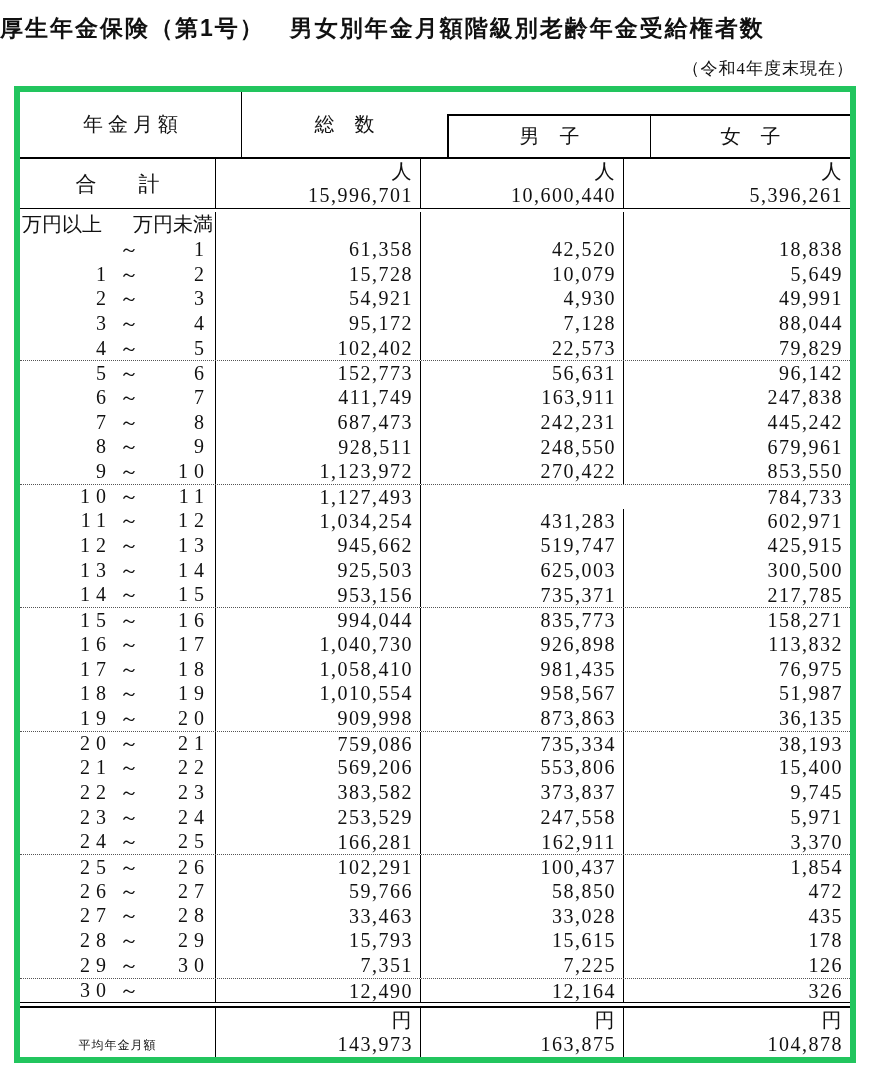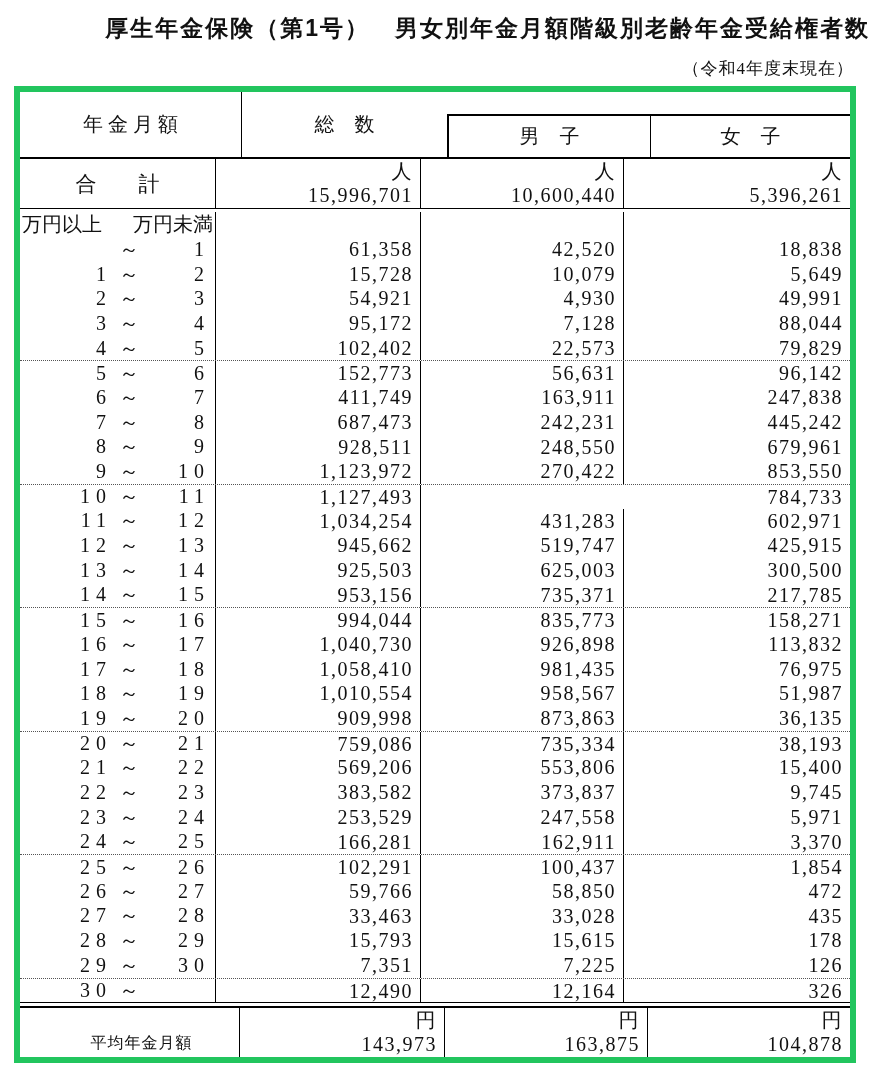--- a/index.html
+++ b/index.html
@@ -7,23 +7,23 @@
   .page {
     position:relative;
     width:870px; height:1066px;
     background:#ffffff;
     color:#111;
     font-family:"Liberation Serif","DejaVu Serif",serif;
     overflow:hidden;
   }
   .title {
     position:absolute; left:0; top:13px; width:100%;
-    text-align:right;
+    text-align:left;
     font-family:"Liberation Sans","DejaVu Sans",sans-serif;
-    font-weight:bold; font-size:23px; letter-spacing:2px;padding-left:31px;
+    font-weight:bold; font-size:23px; letter-spacing:2px;
   }
   .date-note {
     position:absolute; right:16px; top:57px;
     font-size:17px; letter-spacing:1px;
   }
   .table {
     position:absolute; left:14px; top:86px; width:842px;
     border:6px solid #22c55e;
     background:#fff;
   }
@@ -86,21 +86,21 @@
   .row.sep { border-top:1px dotted #555; }
   .row .c-range { display:flex; align-items:center; font-size:20px; }
   .row .lo { width:92px; text-align:right; letter-spacing:6px; }
   .row .tl { width:34px; text-align:center; }
   .row .hi { width:64px; text-align:right; letter-spacing:6px; }
   .row .num { line-height:24.7px; }
   
   .footer-sec { display:flex; height:51px; border-top:2px solid #000; }
   .footer-sec .lbl {
     display:flex; align-items:flex-end; justify-content:center;
-    padding-bottom:3px; font-size:16px; letter-spacing:1px;margin-left:24px;
+    padding-bottom:3px; font-size:12px; letter-spacing:1px;
   }
 </style>
 </head>
 <body>
 
 <div class="page">
 
   <div class="title">厚生年金保険（第1号）　男女別年金月額階級別老齢年金受給権者数</div>
   <div class="date-note">（令和4年度末現在）</div>
 

